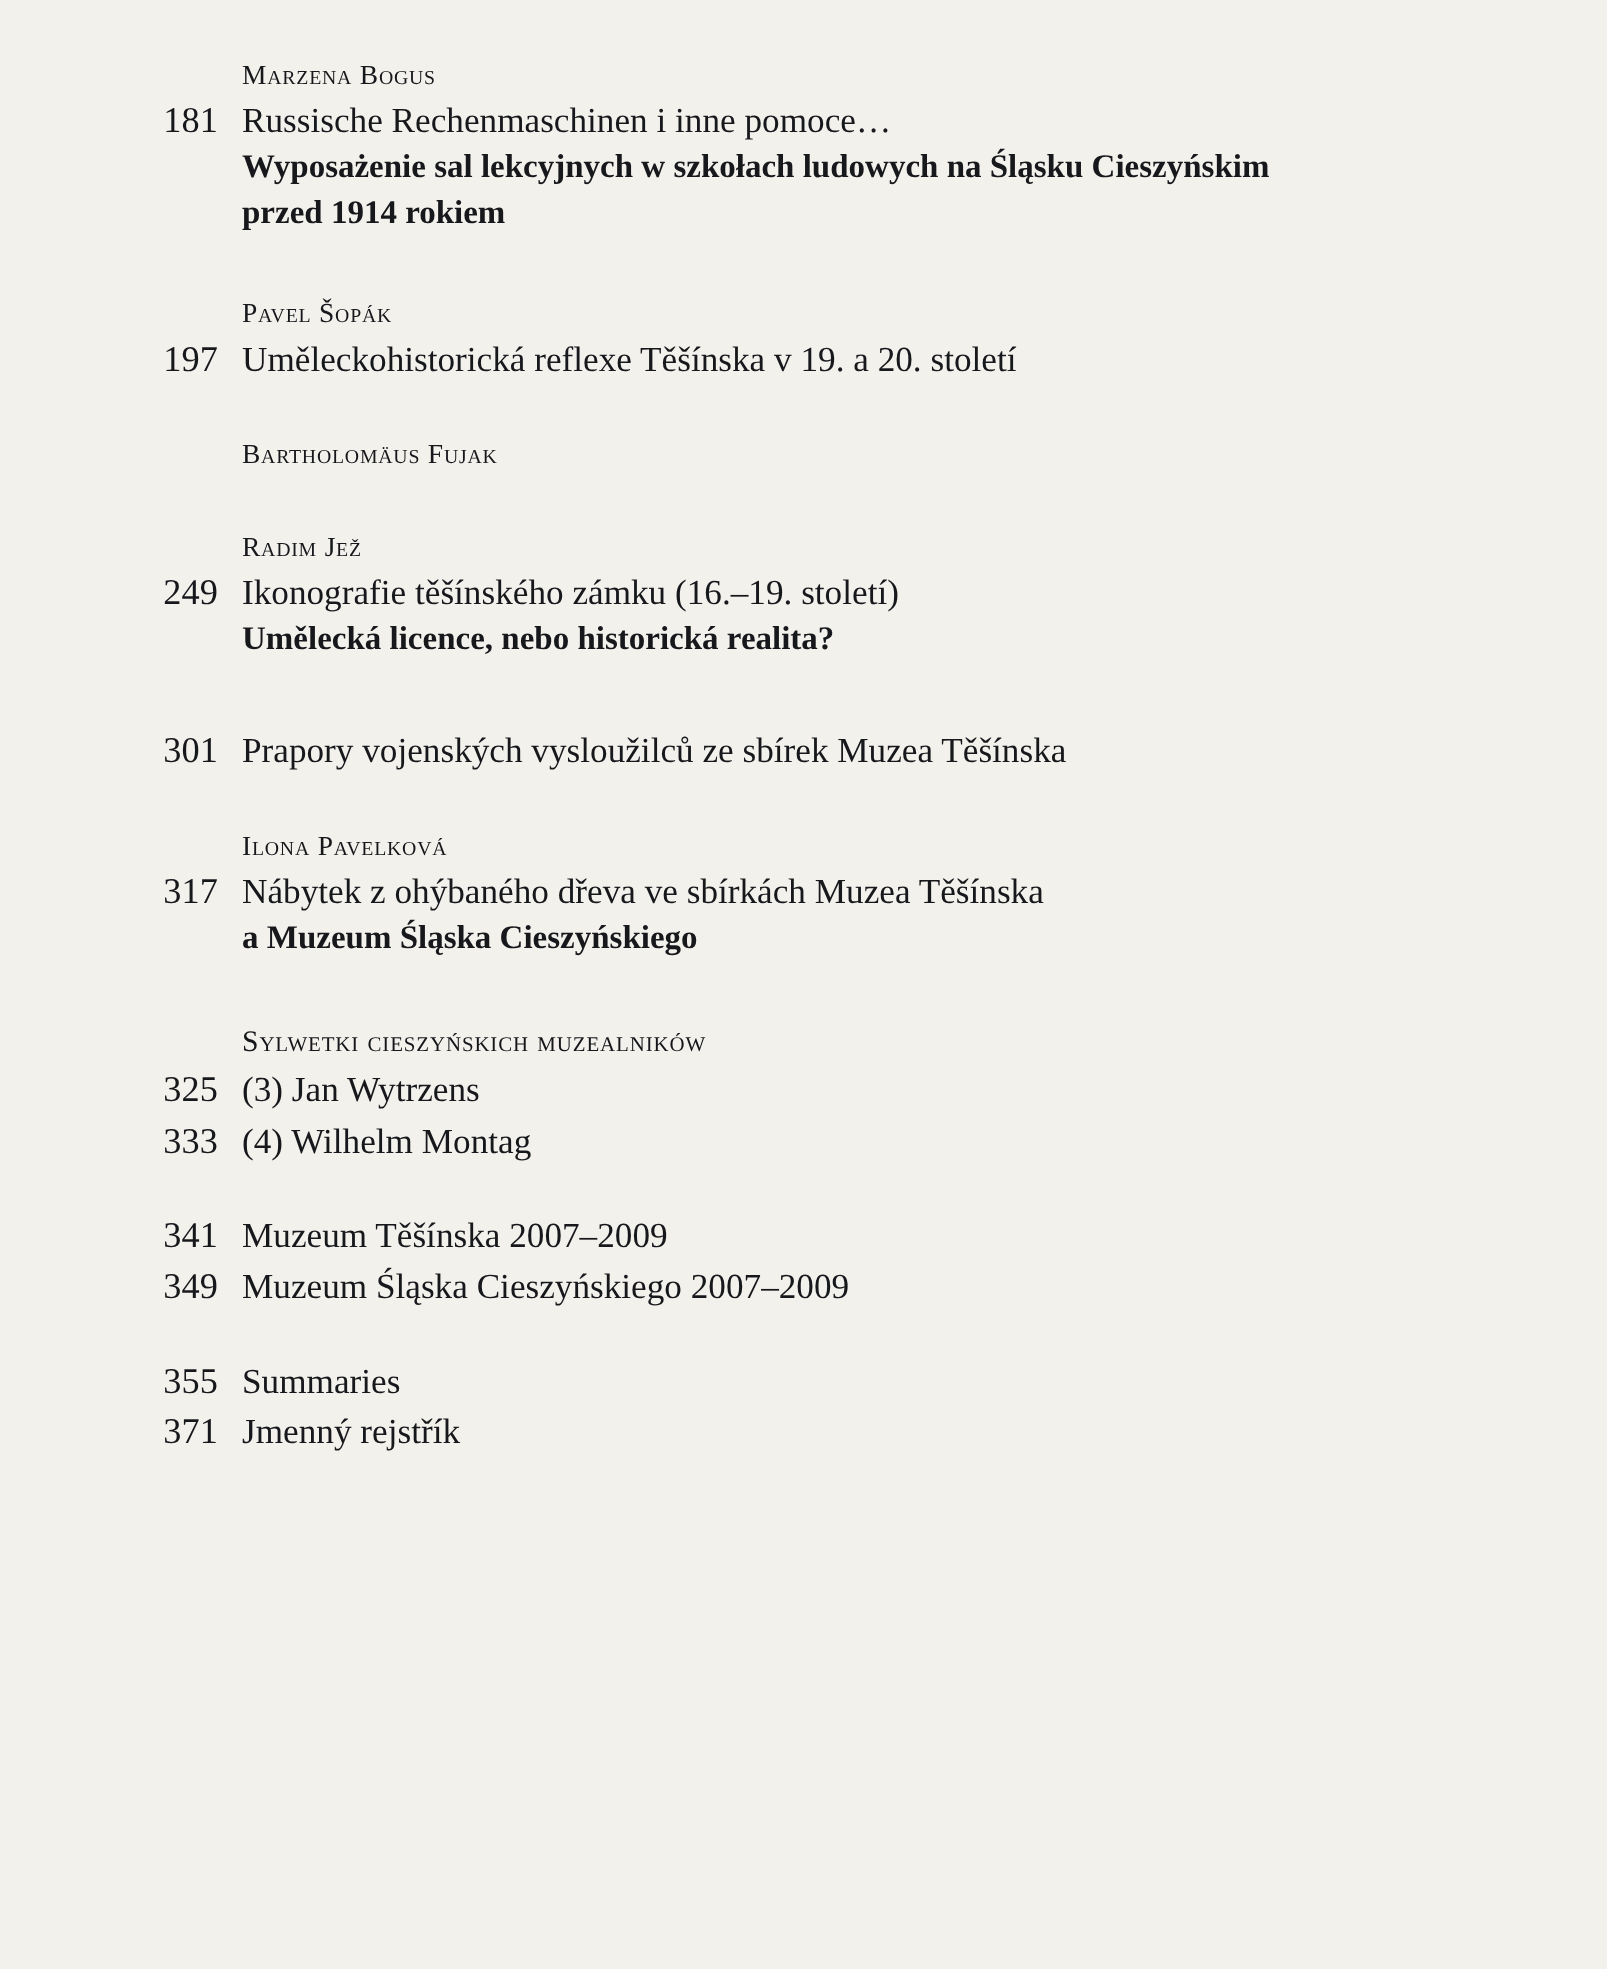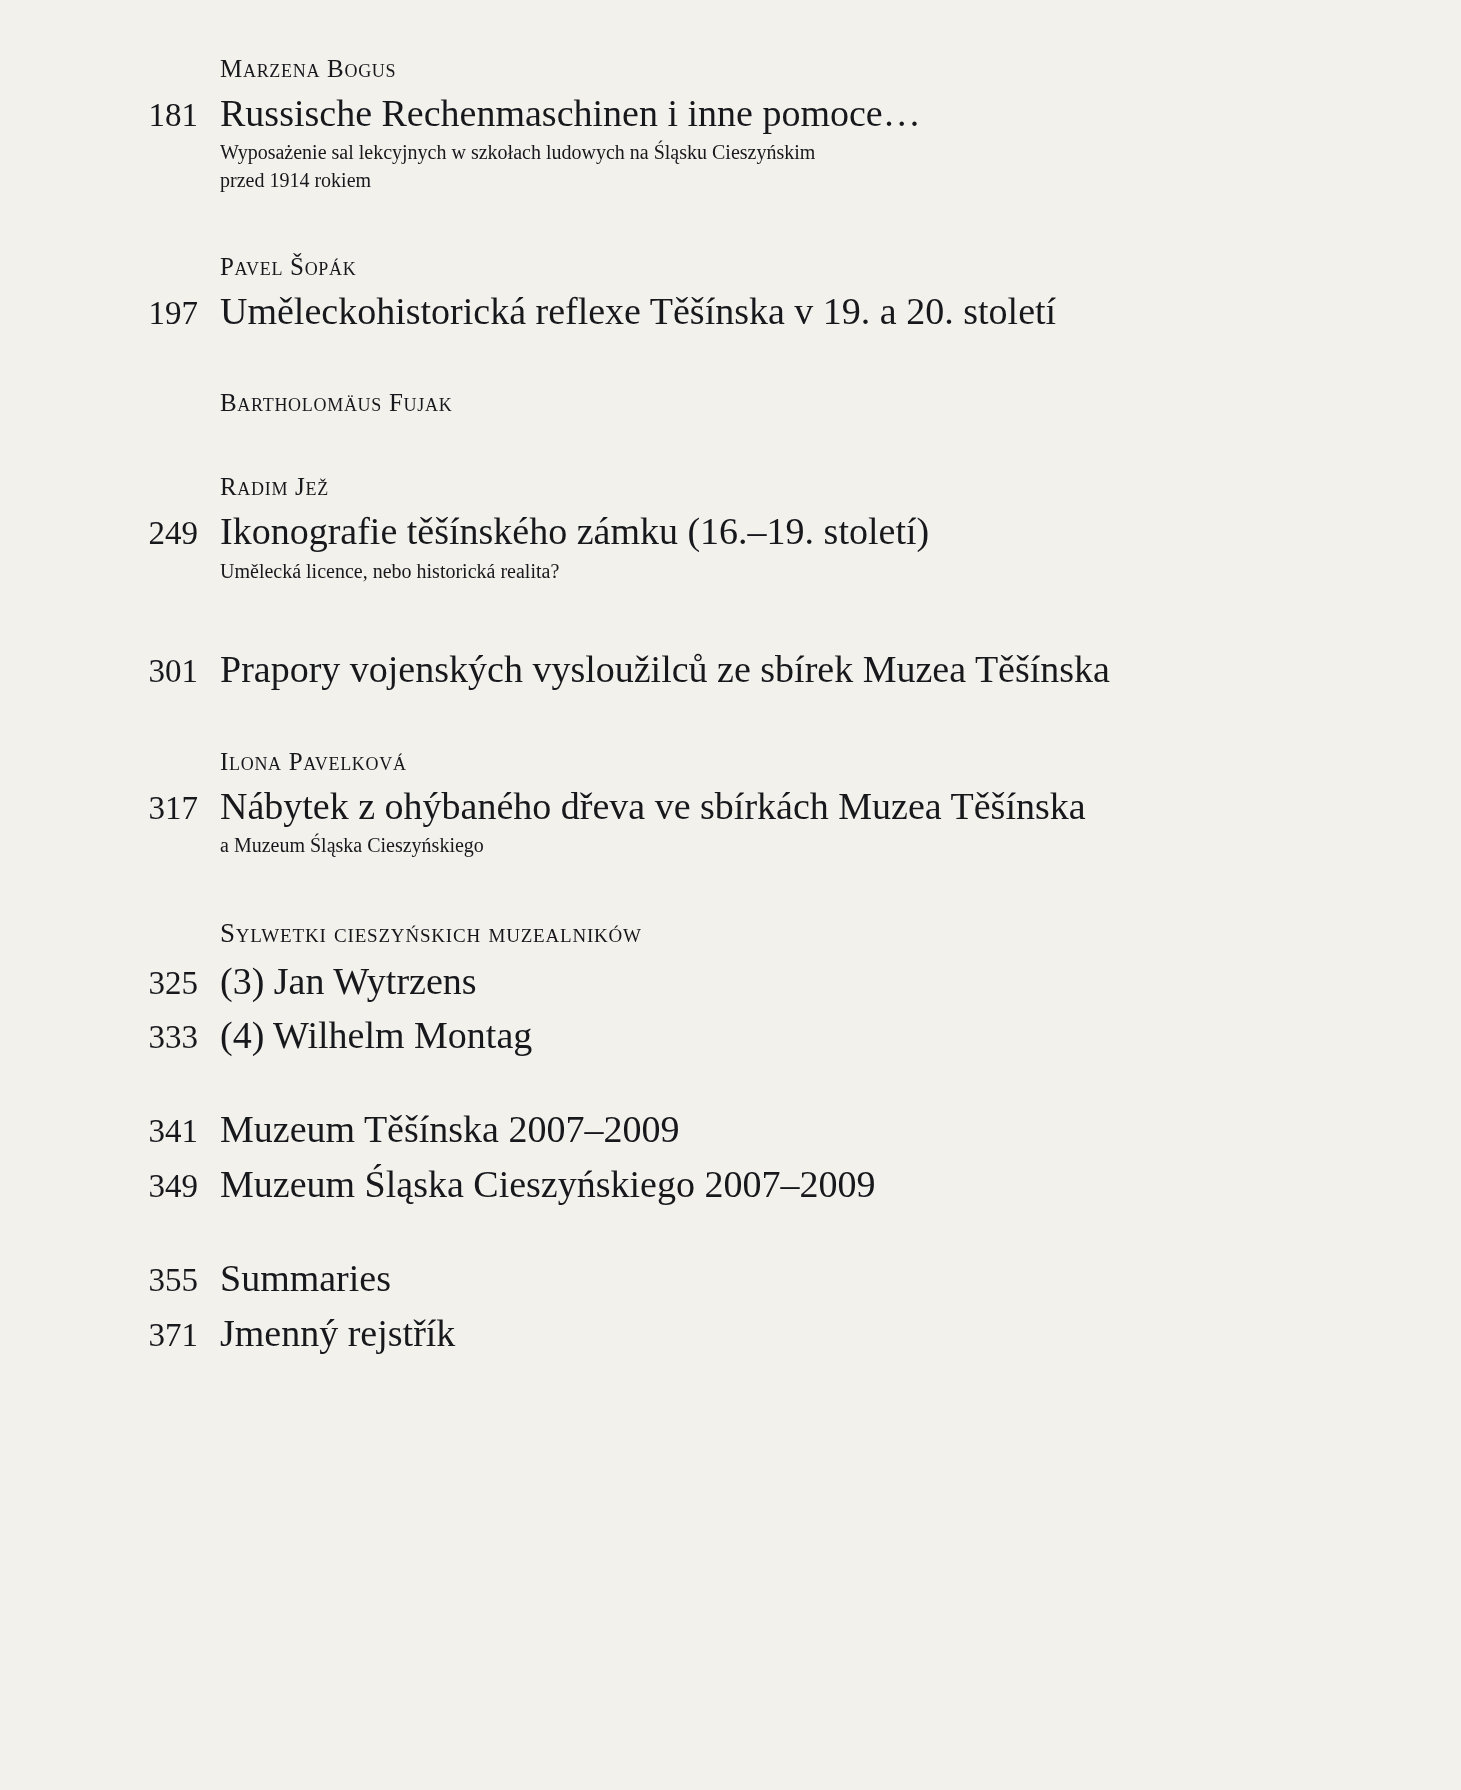--- a/index.html
+++ b/index.html
@@ -47,30 +47,31 @@
   .pg {
     width: 90px;
     flex: 0 0 90px;
     text-align: right;
     padding-right: 22px;
     box-sizing: border-box;
     font-size: 33px;
     color: #17181c;
   }
   .title {
-    font-size: 38px;
+    font-size: 32px;
     line-height: 1.38;
     color: #17181c;
     flex: 1;
   }
   .cont {
     margin-left: 90px;
-    font-size: 20px;
+    font-size: 30px;
     line-height: 1.38;
     color: #17181c;
+    font-weight: bold;
   }
   .gap-lg { height: 58px; }
   .gap-md { height: 52px; }
   .gap-sm { height: 40px; }
   .section-head {
     font-variant: small-caps;
     font-size: 27px;
     letter-spacing: 0.8px;
     margin-left: 90px;
     margin-bottom: 6px;

